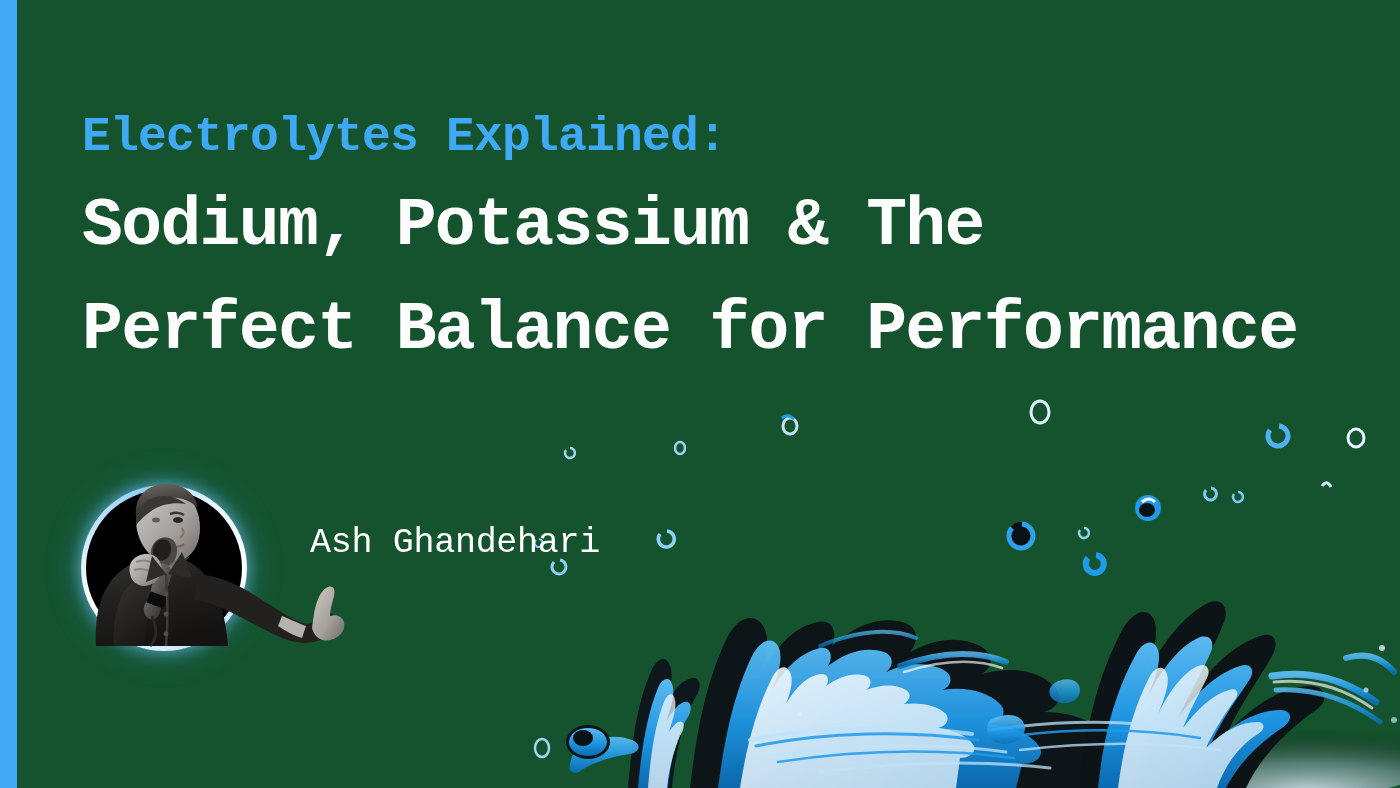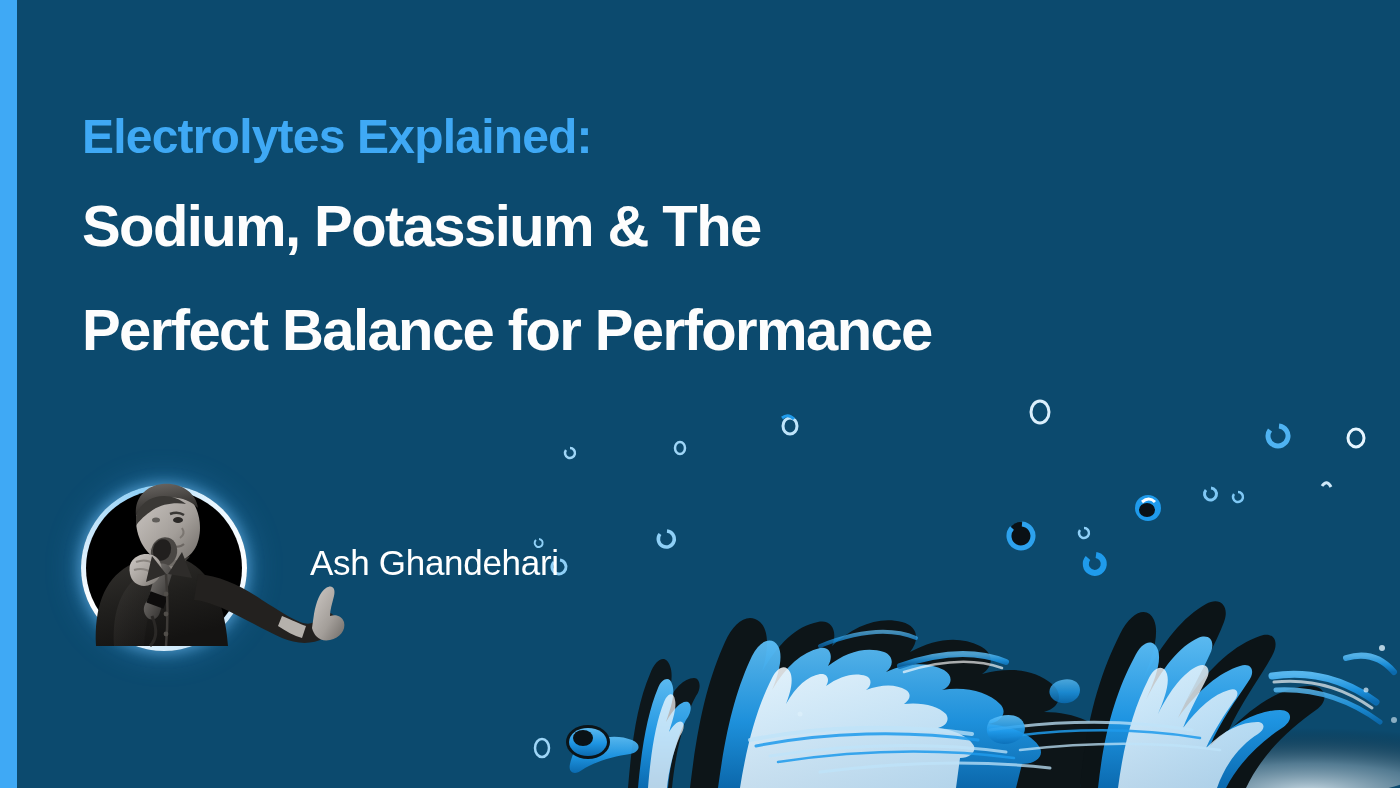--- a/index.html
+++ b/index.html
@@ -45,21 +45,21 @@
     letter-spacing:-0.5px;
     white-space:nowrap;
   }
   #title-eyebrow {
     font-size:48px;
     line-height:62px;
     color:#3FA9F5;
     letter-spacing:-0.8px;
   }
   #title-main-1, #title-main-2 {
-    font-size:58px;
+    font-size:68px;
     line-height:104px;
     color:#FDFDFD;
     letter-spacing:-1.6px;
   }
   #title-main-1 { margin-top:6px; }
 
   
   #author-row {
     position:absolute;
     left:76px; top:420px;
@@ -105,27 +105,26 @@
 
   #author-name {
     position:absolute;
     left:234px; top:100px;
     font-size:35px;
     font-weight:400;
     color:#FFFFFF;
     letter-spacing:-0.3px;
     white-space:nowrap;
     line-height:46px;
-    margin-top:20px;
   }
 </style>
 </head>
 <body>
 
-<div id="stage" style="background: #0c4a6e;">
+<div id="stage" style="background: #14532d; font-family: Liberation Mono, monospace;">
 
   <div id="accent-bar" style="background: rgb(63, 169, 245); width: 17px;"></div>
 
   <div id="splash">
     <svg viewBox="0 0 880 398" preserveAspectRatio="none" xmlns="http://www.w3.org/2000/svg">
       <defs>
         <radialGradient id="gMist" cx="74%" cy="86%" r="46%">
           <stop offset="0%" stop-color="#d8e6ee" stop-opacity="0.92"></stop>
           <stop offset="45%" stop-color="#8fa4b0" stop-opacity="0.55"></stop>
           <stop offset="100%" stop-color="#000000" stop-opacity="0"></stop>

